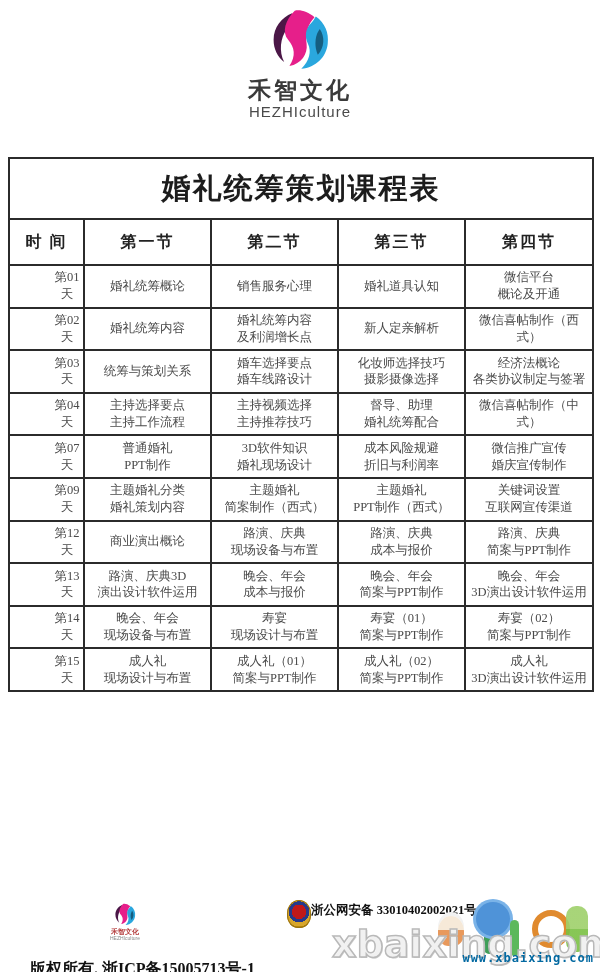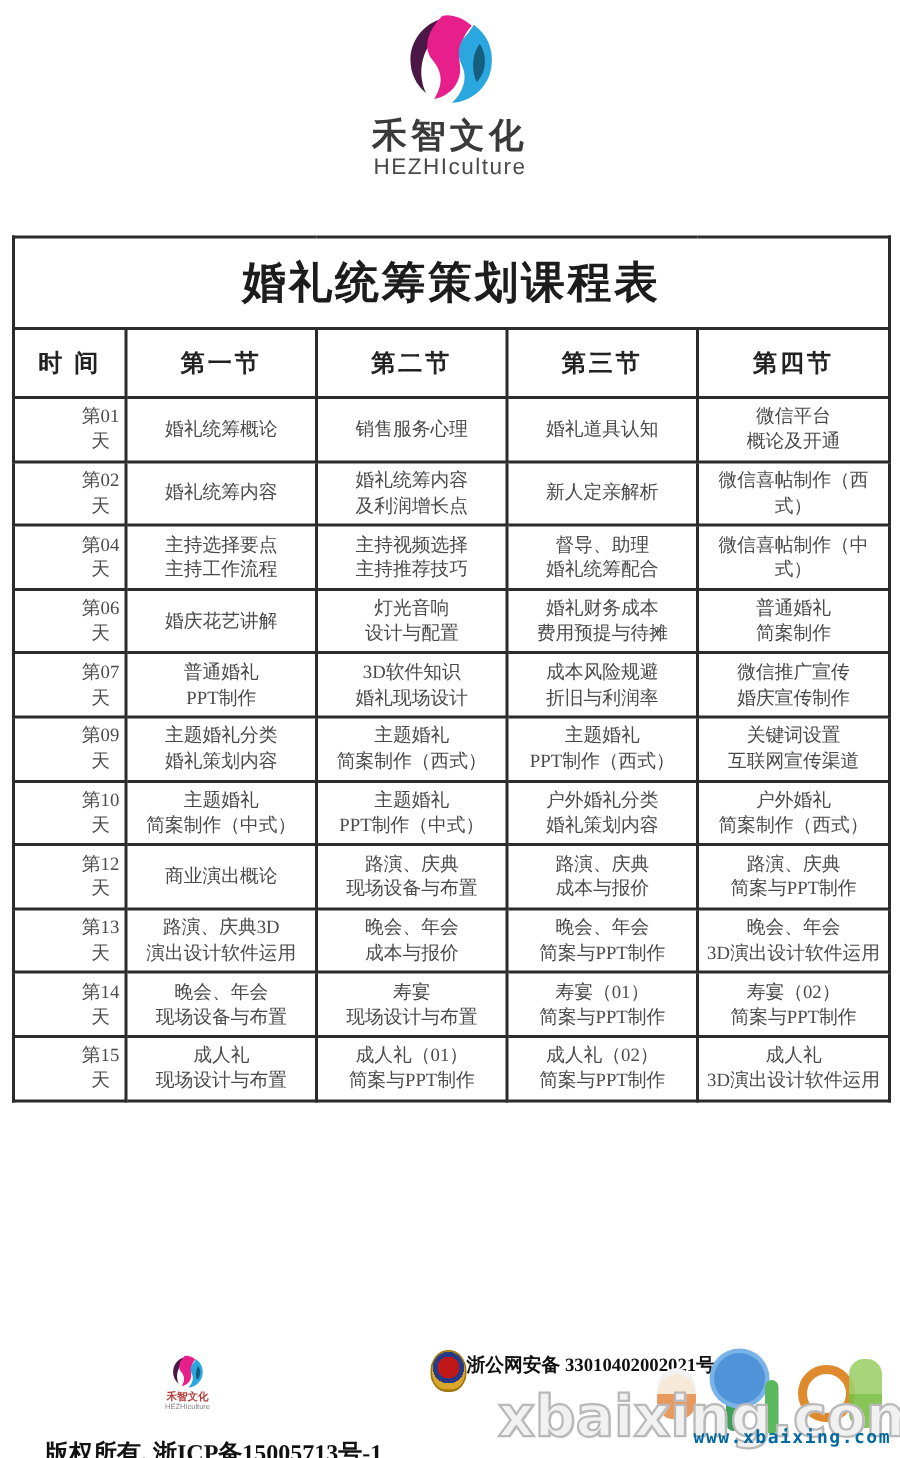--- a/index.html
+++ b/index.html
@@ -101,38 +101,38 @@
         </tr>
         <tr>
           <td class="day-cell">第02天</td>
           <td class="course-cell">婚礼统筹内容</td>
           <td class="course-cell">婚礼统筹内容
 及利润增长点</td>
           <td class="course-cell">新人定亲解析</td>
           <td class="course-cell">微信喜帖制作（西式）</td>
         </tr>
         <tr>
+          <td class="day-cell">第03天</td>
+          <td class="course-cell">统筹与策划关系</td>
+          <td class="course-cell">婚车选择要点
+婚车线路设计</td>
+          <td class="course-cell">化妆师选择技巧
+摄影摄像选择</td>
+          <td class="course-cell">经济法概论
+各类协议制定与签署</td>
+        </tr>
+        <tr>
           <td class="day-cell">第04天</td>
           <td class="course-cell">主持选择要点
 主持工作流程</td>
           <td class="course-cell">主持视频选择
 主持推荐技巧</td>
           <td class="course-cell">督导、助理
 婚礼统筹配合</td>
           <td class="course-cell">微信喜帖制作（中式）</td>
-        </tr>
-        <tr>
-          <td class="day-cell">第06天</td>
-          <td class="course-cell">婚庆花艺讲解</td>
-          <td class="course-cell">灯光音响
-设计与配置</td>
-          <td class="course-cell">婚礼财务成本
-费用预提与待摊</td>
-          <td class="course-cell">普通婚礼
-简案制作</td>
         </tr>
         <tr>
           <td class="day-cell">第07天</td>
           <td class="course-cell">普通婚礼
 PPT制作</td>
           <td class="course-cell">3D软件知识
 婚礼现场设计</td>
           <td class="course-cell">成本风险规避
 折旧与利润率</td>
           <td class="course-cell">微信推广宣传
@@ -141,31 +141,20 @@
         <tr>
           <td class="day-cell">第09天</td>
           <td class="course-cell">主题婚礼分类
 婚礼策划内容</td>
           <td class="course-cell">主题婚礼
 简案制作（西式）</td>
           <td class="course-cell">主题婚礼
 PPT制作（西式）</td>
           <td class="course-cell">关键词设置
 互联网宣传渠道</td>
-        </tr>
-        <tr>
-          <td class="day-cell">第10天</td>
-          <td class="course-cell">主题婚礼
-简案制作（中式）</td>
-          <td class="course-cell">主题婚礼
-PPT制作（中式）</td>
-          <td class="course-cell">户外婚礼分类
-婚礼策划内容</td>
-          <td class="course-cell">户外婚礼
-简案制作（西式）</td>
         </tr>
         <tr>
           <td class="day-cell">第12天</td>
           <td class="course-cell">商业演出概论</td>
           <td class="course-cell">路演、庆典
 现场设备与布置</td>
           <td class="course-cell">路演、庆典
 成本与报价</td>
           <td class="course-cell">路演、庆典
 简案与PPT制作</td>

